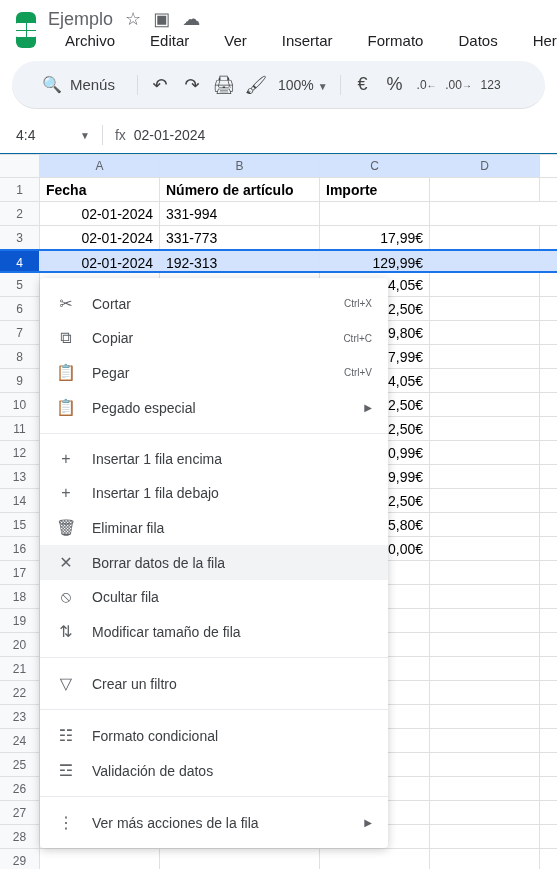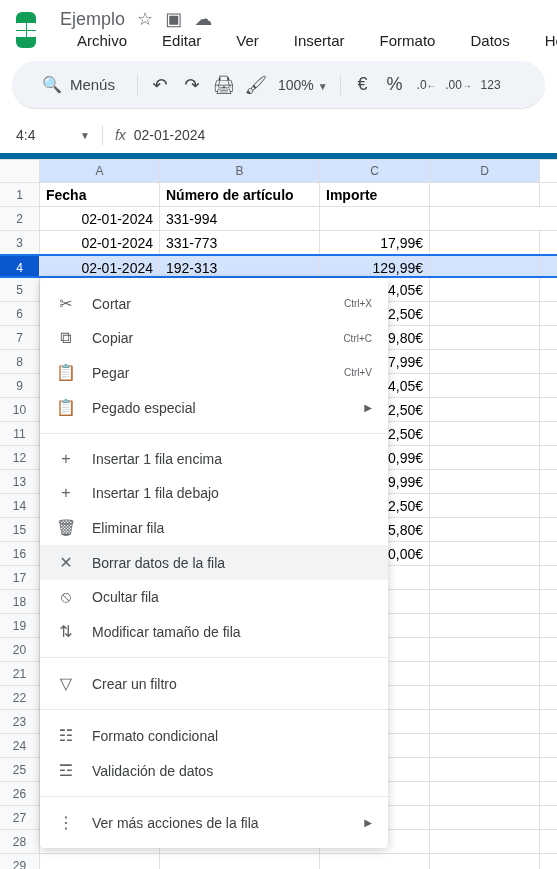--- a/index.html
+++ b/index.html
@@ -1,37 +1,37 @@
 <!DOCTYPE html>
 <html><head>
 <meta charset="utf-8">
 <style>
 * { margin: 0; padding: 0; box-sizing: border-box; font-family: Arial, sans-serif; }
 body { background: #fff; width: 557px; height: 869px; overflow: hidden; position: relative; }
-.header { padding: 8px 16px; display: flex; align-items: flex-start; gap: 24px; }
+.header { padding: 8px 16px; display: flex; align-items: flex-start; gap: 12px; }
 .logo { width: 36px; height: 36px; background: #0f9d58; border-radius: 6px; display: flex; align-items: center; justify-content: center; margin-top: 4px; }
 .logo-inner { width: 20px; height: 14px; background: #fff; border-radius: 1px; position: relative; }
 .logo-inner::before { content: ''; position: absolute; left: 50%; top: 0; bottom: 0; width: 1px; background: #0f9d58; }
 .logo-inner::after { content: ''; position: absolute; top: 50%; left: 0; right: 0; height: 1px; background: #0f9d58; }
 .title-area { flex: 1; }
 .title-row { display: flex; align-items: center; gap: 12px; margin-bottom: 2px; }
 .doc-title { font-size: 18px; color: #5f6368; }
 .title-icon { color: #5f6368; font-size: 18px; }
 .menu-bar { display: flex; gap: 18px; }
 .menu-item { font-size: 15px; color: #202124; cursor: pointer; margin-left: 17px; }
 .toolbar { display: flex; align-items: center; gap: 4px; padding: 6px 16px; border-bottom: 1px solid #e0e0e0; background: #f0f4f9; border-radius: 24px; margin: 4px 12px 8px 12px; }
 .search-box { display: flex; align-items: center; gap: 8px; background: transparent; padding: 8px 14px; border-radius: 20px; }
 .search-box span:first-child { font-size: 16px; }
 .search-text { font-size: 15px; color: #444; }
 .tb-btn { width: 28px; height: 28px; display: flex; align-items: center; justify-content: center; color: #444; font-size: 18px; cursor: pointer; border-radius: 4px; }
 .tb-divider { width: 1px; height: 20px; background: #dadce0; margin: 0 4px; }
 .zoom { font-size: 14px; color: #444; padding: 0 4px; }
-.formula-bar { display: flex; align-items: center; padding: 6px 12px; border-bottom: 6px solid #0369a1; gap: 8px; }
+.formula-bar { display: flex; align-items: center; padding: 6px 12px; border-bottom: 1px solid #0369a1; gap: 8px; }
 .name-box { width: 60px; font-size: 14px; color: #3c4043; padding: 4px; }
-.fx { font-style: italic; color: #5f6368; font-size: 14px; }
+.fx { color: #5f6368; font-size: 14px; }
 .formula-val { font-size: 14px; color: #3c4043; }
 .grid { position: relative; }
 .col-headers { display: flex; background: #fff; border-bottom: 1px solid #e0e0e0; border-top: 1px solid #e0e0e0; }
 .corner { width: 40px; height: 22px; background: #f8f9fa; border-right: 1px solid #e0e0e0; }
 .col-h { height: 22px; text-align: center; font-size: 12px; color: #5f6368; background: #f8f9fa; border-right: 1px solid #e0e0e0; line-height: 22px; }
 .col-a { width: 120px; } .col-b { width: 160px; } .col-c { width: 110px; } .col-d { width: 110px; }
 .rows { }
 .row { display: flex; border-bottom: 1px solid #e0e0e0; height: 24px; }
 .row-h { width: 40px; text-align: center; font-size: 12px; color: #5f6368; background: #f8f9fa; border-right: 1px solid #e0e0e0; line-height: 24px; }
 .cell { border-right: 1px solid #e0e0e0; font-size: 14px; padding: 2px 6px; line-height: 20px; overflow: hidden; white-space: nowrap; }

